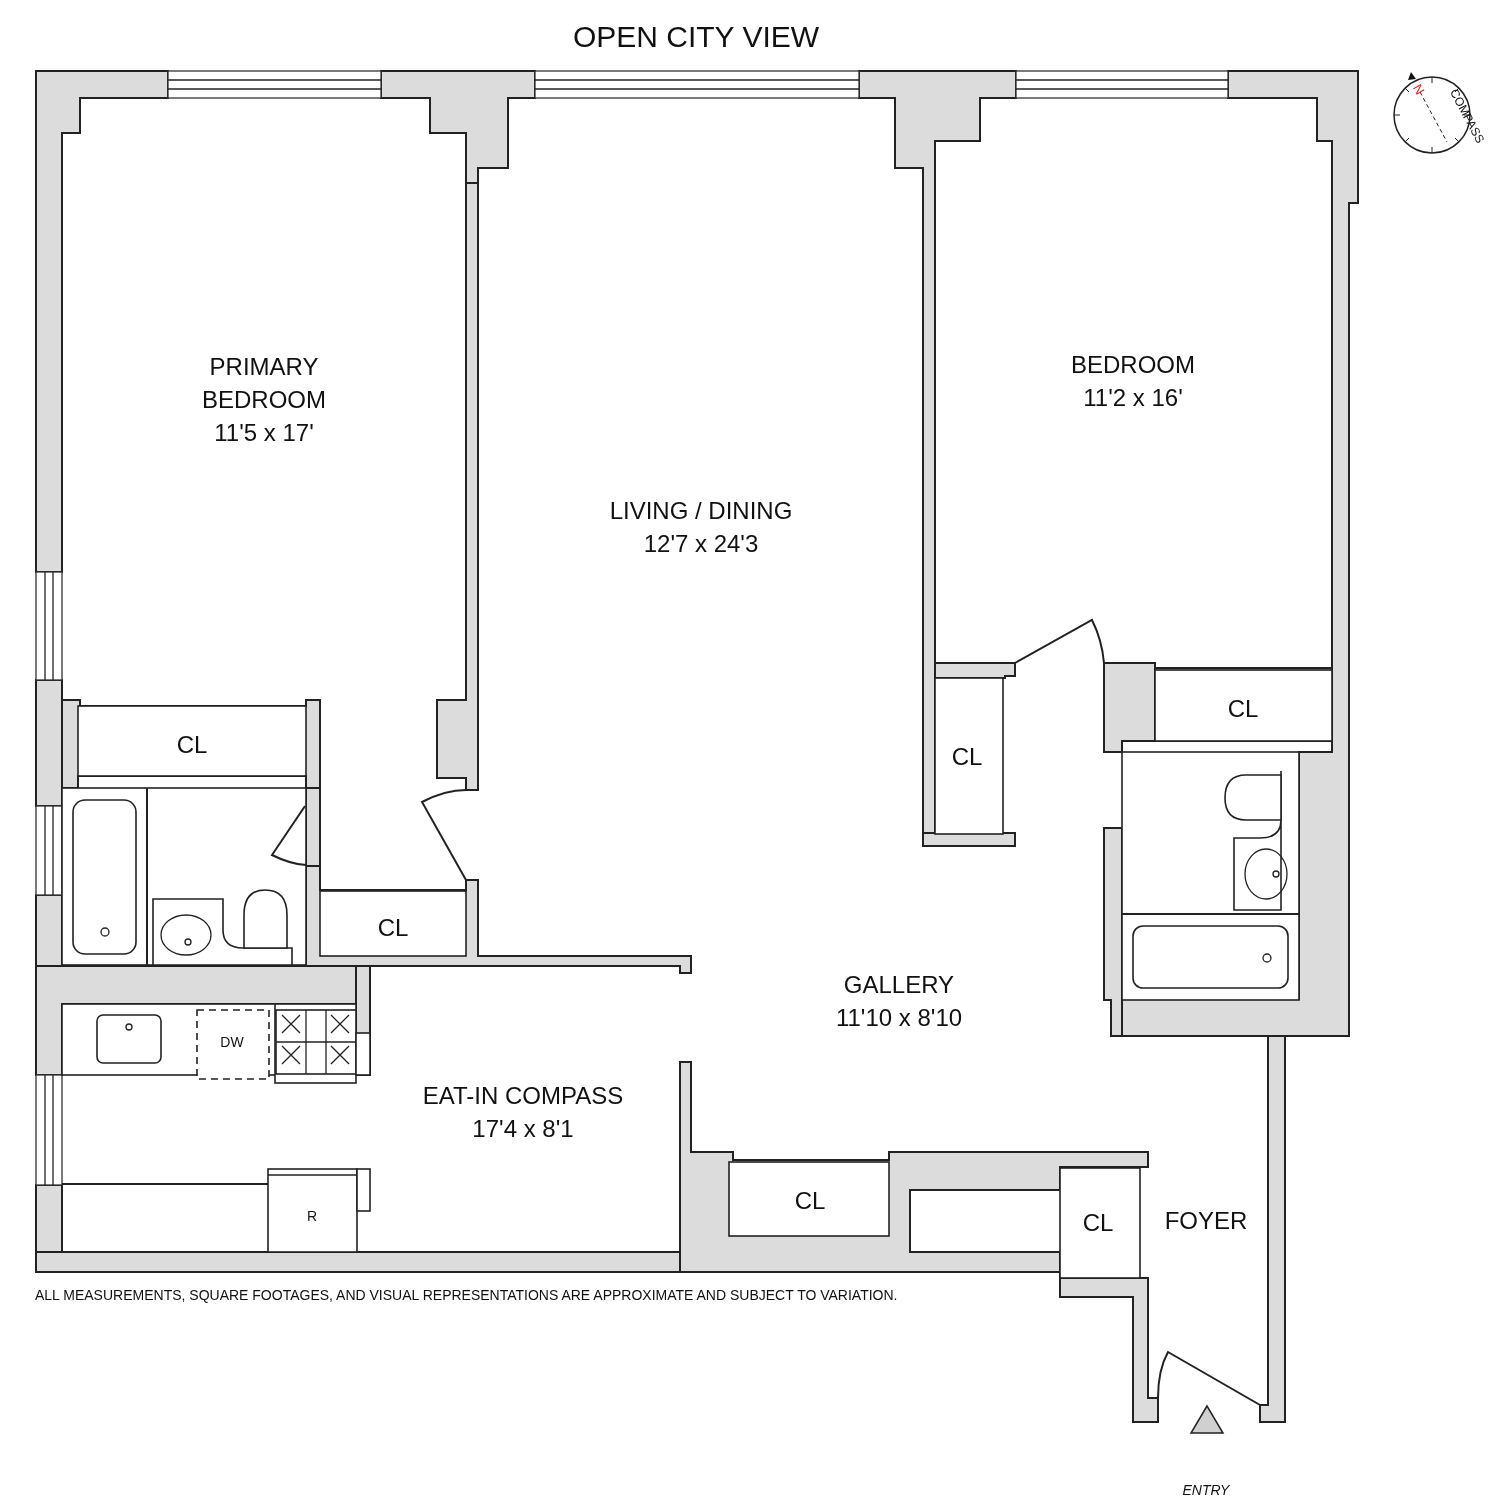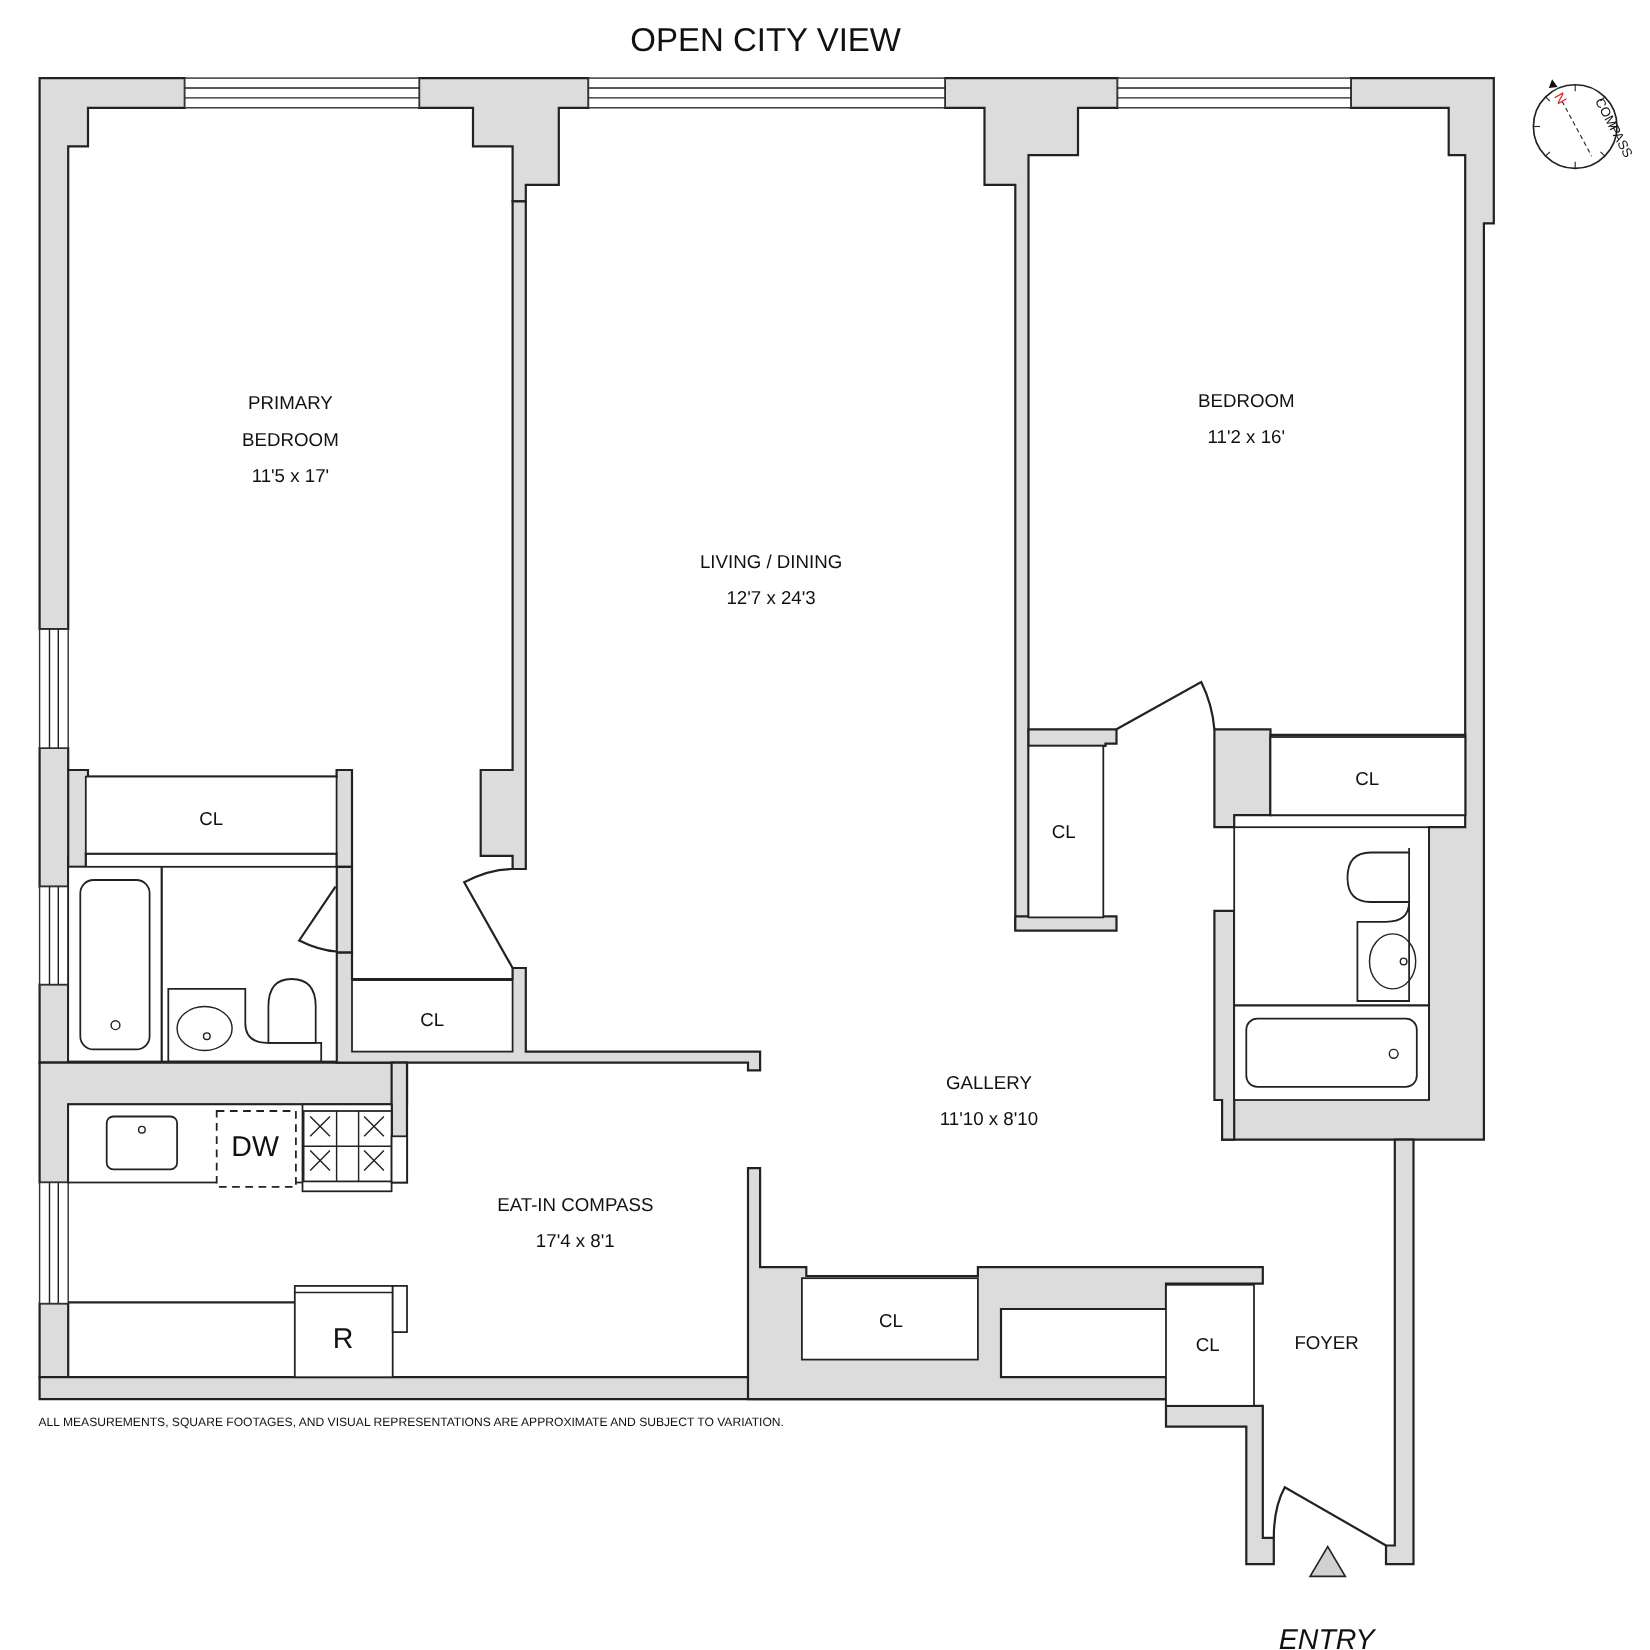--- a/index.html
+++ b/index.html
@@ -4,23 +4,23 @@
 <style>
   html, body { margin: 0; padding: 0; background: #ffffff; }
   body { width: 1500px; height: 1500px; position: relative; overflow: hidden; font-family: "Liberation Sans", sans-serif; }
   svg { position: absolute; left: 0; top: 0; }
   .wall { fill: #dcdcdc; stroke: #222; stroke-width: 2; stroke-linejoin: miter; }
   .line { fill: none; stroke: #222; stroke-width: 2; }
   .thin { fill: none; stroke: #222; stroke-width: 1.3; }
   .fix { fill: #fff; stroke: #222; stroke-width: 1.6; }
   .dash { fill: #fff; stroke: #222; stroke-width: 1.6; stroke-dasharray: 7 5; }
   .win { fill: #fff; stroke: #333; stroke-width: 1.3; }
-  .lbl { position: absolute; text-align: center; color: #111; font-size: 17px; line-height: 33px; white-space: nowrap; transform: translateX(-50%); }
-  .sm { font-size: 26px; }
-  .tiny { position: absolute; font-size: 11px; color: #111; white-space: nowrap; }
+  .lbl { position: absolute; text-align: center; color: #111; font-size: 24px; line-height: 33px; white-space: nowrap; transform: translateX(-50%); }
+  .sm { font-size: 14px; }
+  .tiny { position: absolute; font-size: 14px; color: #111; white-space: nowrap; }
   .title { position: absolute; left: 696px; top: 20px; transform: translateX(-50%); font-size: 30px; color: #111; }
 </style>
 </head>
 <body>
 
 <div class="title">OPEN CITY VIEW</div>
 
 <svg width="1500" height="1500" viewBox="0 0 1500 1500">
 
   <g>

